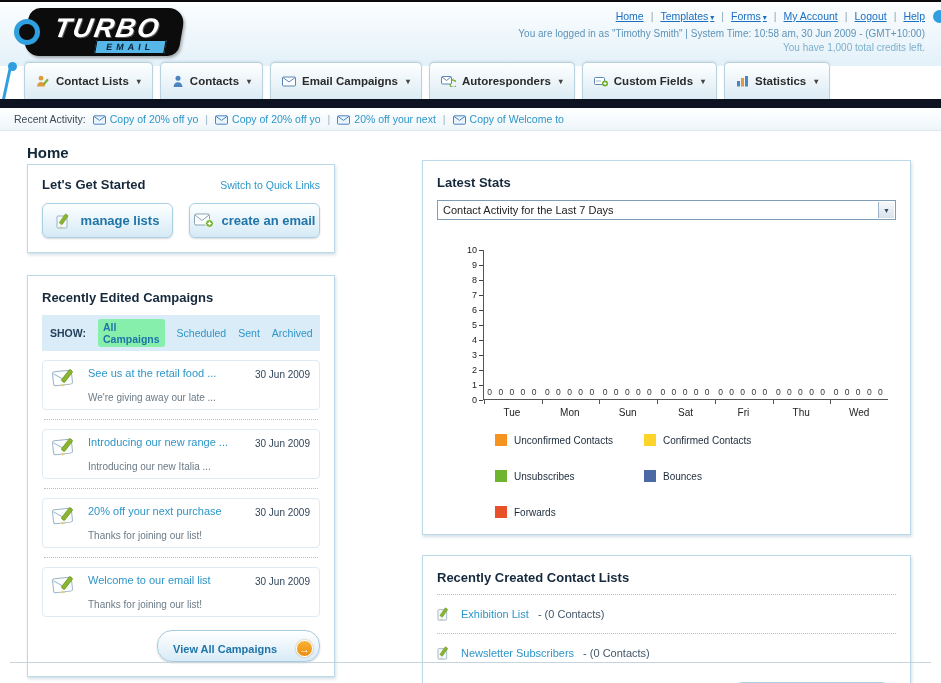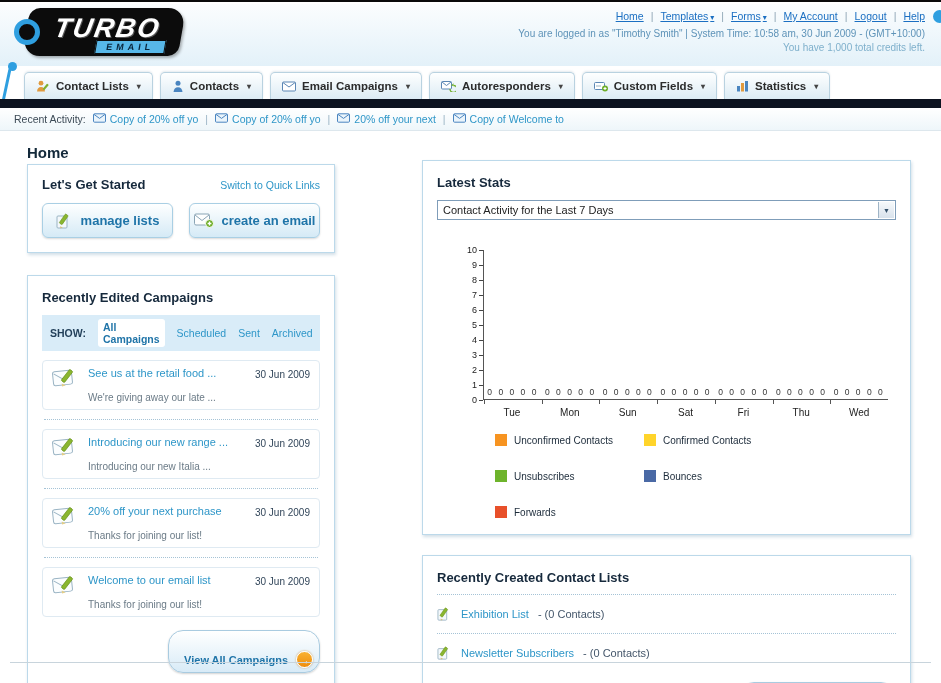--- a/index.html
+++ b/index.html
@@ -30,33 +30,33 @@
   .top-nav { font-size:10.5px; display:flex; gap:7px; justify-content:flex-end; align-items:center; }
   .tn-link { color:#1b6fc2; text-decoration:underline; cursor:pointer; white-space:nowrap; }
   .tn-sep { color:#8fa6b5; }
   .caret { font-size:8px; color:#1b6fc2; margin-left:2px; }
   .login-info { margin-top:6px; font-size:10px; color:#5e93b8; }
   .credits-info { margin-top:3px; font-size:10px; color:#7fb0cc; }
 
   
   .tabs-row { position:absolute; top:66px; left:0; right:0; height:31px;
     display:flex; align-items:flex-end; padding-left:24px; gap:7px; }
-  .tab { display:flex; align-items:center; gap:6px; height:27px; padding:0 11px;
+  .tab { display:flex; align-items:center; gap:6px; height:37px; padding:0 11px;
     background:linear-gradient(#feffff,#dcebf4); border:1px solid #b9d2e0; border-bottom:none;
     border-radius:5px 5px 0 0; font-size:11.5px; font-weight:bold; color:#2b2b2b; cursor:pointer;
     box-shadow:0 -1px 2px rgba(120,150,170,.2); }
   .tab .caret { color:#444; }
   .dark-bar { position:absolute; top:97px; left:0; right:0; height:9px; background:#0d1320; }
 
   
   .activity-row { position:absolute; top:106px; left:0; right:0; height:23px;
     background:linear-gradient(#ffffff,#eef6fa); border-bottom:1px solid #dde7ed;
     display:flex; align-items:center; padding-left:14px; gap:7px; font-size:10.5px; }
   .activity-label { color:#3c4a56; }
-  .activity-link { color:#2e96c8; cursor:pointer; display:flex; align-items:flex-start; gap:4px; }
+  .activity-link { color:#2e96c8; cursor:pointer; display:flex; align-items:flex-end; gap:4px; }
   .act-sep { color:#9ab4c4; }
 
   .page-title { position:absolute; top:132px; left:27px; font-size:15px; font-weight:bold; color:#13293a; }
 
   
   .left-col  { position:absolute; left:27px;  top:162px; width:308px; }
   .right-col { position:absolute; left:422px; top:158px; width:489px; }
   .panel { background:#fff; border:1px solid #bcd9ea; box-shadow:1px 2px 3px rgba(110,150,175,.3);
     padding:12px 14px 14px; }
 
@@ -69,32 +69,32 @@
   .gs-btn { flex:1; height:35px; display:flex; align-items:center; justify-content:center; gap:8px;
     background:linear-gradient(#feffff,#d5eaf6); border:1px solid #a9cfe4; border-radius:6px;
     box-shadow:0 1px 2px rgba(0,0,0,.15); font-size:13px; font-weight:bold; color:#1f74a8; cursor:pointer; }
 
   
   .campaigns-panel { margin-top:22px; }
   .filter-bar { margin-top:9px; background:#d9ecf8; padding:4px 8px; display:flex; gap:12px;
     align-items:center; font-size:10.5px; }
   .show-label { font-weight:bold; color:#23405a; }
   .filter { color:#2e96c8; cursor:pointer; }
-  .filter.selected { color:#1f74a8; font-weight:bold; background:#ffffff; padding:2px 5px; border-radius:3px; }
+  .filter.selected { color:#1f74a8; font-weight:bold; background:#86efac; padding:2px 5px; border-radius:3px; }
   .campaign-item { display:flex; align-items:flex-start; gap:10px; border:1px solid #dfeaf2;
     border-radius:4px; padding:6px 9px; margin-top:9px; cursor:pointer; }
   .ci-text { flex:1; }
   .ci-title { font-size:11px; color:#2e96c8; }
   .ci-sub { font-size:10px; color:#6b7b87; margin-top:13px; }
   .ci-date { font-size:10px; color:#32465a; margin-top:2px; white-space:nowrap; }
   .campaign-sep { border-bottom:1px dotted #a5c3d6; margin:9px 2px 0; }
   .btn-row { display:flex; justify-content:flex-end; margin-top:13px; }
-  .pill-btn { display:inline-flex; align-items:center; gap:8px;
+  .pill-btn { display:inline-flex; align-items:center; gap:19px;
     background:linear-gradient(#ffffff,#d8ebf7); border:1px solid #a9cbe0; border-radius:15px;
-    padding:20px 6px 4px 15px; font-size:11px; font-weight:bold; color:#1f74a8;
+    padding:9px 6px 4px 15px; font-size:11px; font-weight:bold; color:#1f74a8;
     box-shadow:0 1px 2px rgba(0,0,0,.18); cursor:pointer; }
   .arrow-circle { width:17px; height:17px; border-radius:50%;
     background:linear-gradient(#f9b233,#ee8d0d); color:#fff; display:flex; align-items:center;
     justify-content:center; font-size:11px; font-weight:bold; border:1px solid #fff;
     box-shadow:0 0 2px rgba(190,110,0,.7); }
 
   
   .select-box { margin-top:9px; position:relative; height:20px; border:1px solid #7f9db9;
     background:#fff; font-size:11px; display:flex; align-items:center; padding-left:5px;
     color:#222; cursor:pointer; }

